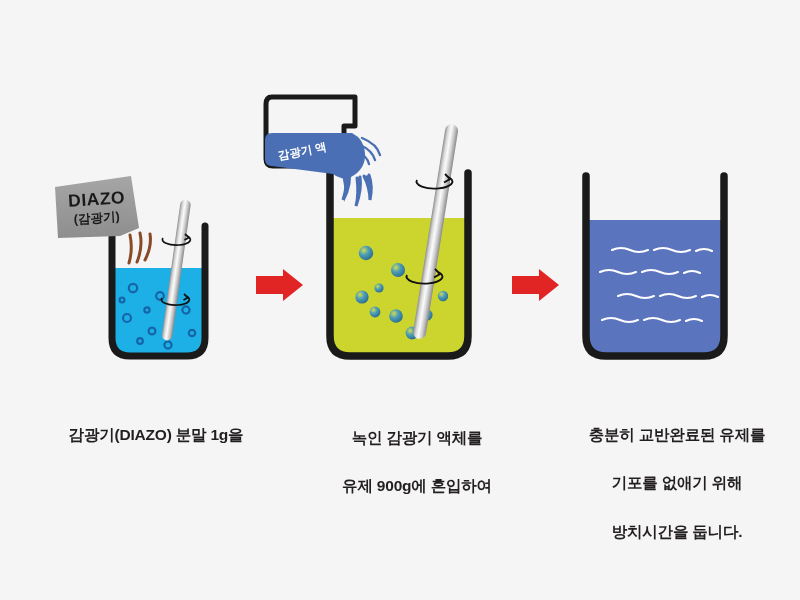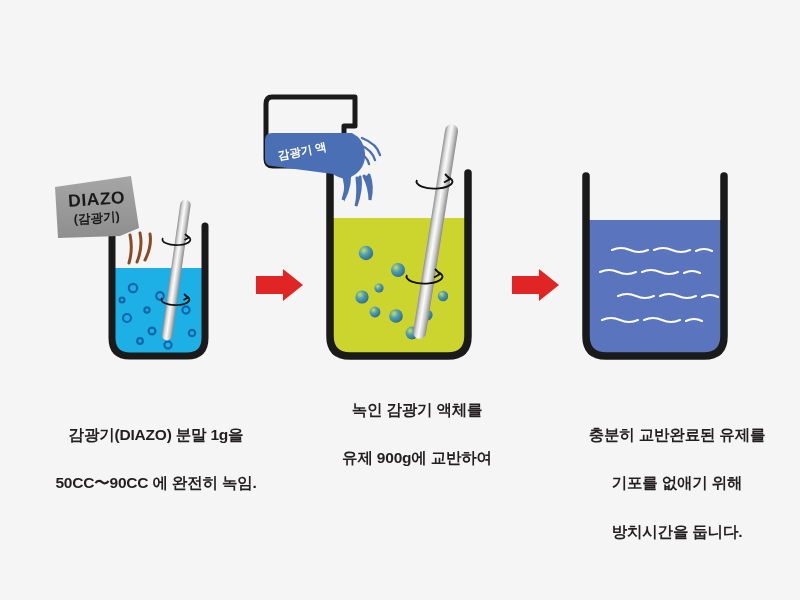--- a/index.html
+++ b/index.html
@@ -32,21 +32,21 @@
     text-align: center;
     color: #231f20;
     font-weight: bold;
     font-size: 15.5px;
     line-height: 1.45;
     letter-spacing: -0.2px;
     white-space: nowrap;
   }
   .caption .line { display: block; margin-top: 26px; }
   #caption-1 { left: 28px;  top: 398px; width: 256px; }
-  #caption-2 { left: 288px; top: 373px; width: 258px; text-align: center; }
+  #caption-2 { left: 288px; top: 401px; width: 258px; text-align: center; }
   #caption-3 { left: 548px; top: 398px; width: 258px; }
   .bag-text {
     font-weight: bold;
     fill: #1a1a1a;
   }
   .bag-title { font-size: 17.5px; letter-spacing: 0.5px; }
   .bag-sub { font-size: 12.5px; }
   .bottle-label {
     font-size: 11.5px;
     font-weight: bold;
@@ -207,26 +207,25 @@
           <path d="M686,321 q8,-4 16,0"></path>
         </g>
       </g>
 
       <path d="M586,176 L586,336 Q586,356 606,356 L704,356 Q724,356 724,336 L724,176" fill="none" stroke="#1a1a1a" stroke-width="7.5" stroke-linecap="round"></path>
     </g>
   </svg>
 
   <div class="caption" id="caption-1">
     <span class="line">감광기(DIAZO) 분말 1g을</span>
-    <span class="line">50CC〜90CC 에 완전히 녹임.</span>
   </div>
 
   <div class="caption" id="caption-2">
     <span class="line">녹인 감광기 액체를</span>
-    <span class="line">유제 900g에 교반하여</span>
+    <span class="line">유제 900g에 혼입하여</span>
   </div>
 
   <div class="caption" id="caption-3">
     <span class="line">충분히 교반완료된 유제를</span>
     <span class="line">기포를 없애기 위해</span>
     <span class="line">방치시간을 둡니다.</span>
   </div>
 
 </div>
 

